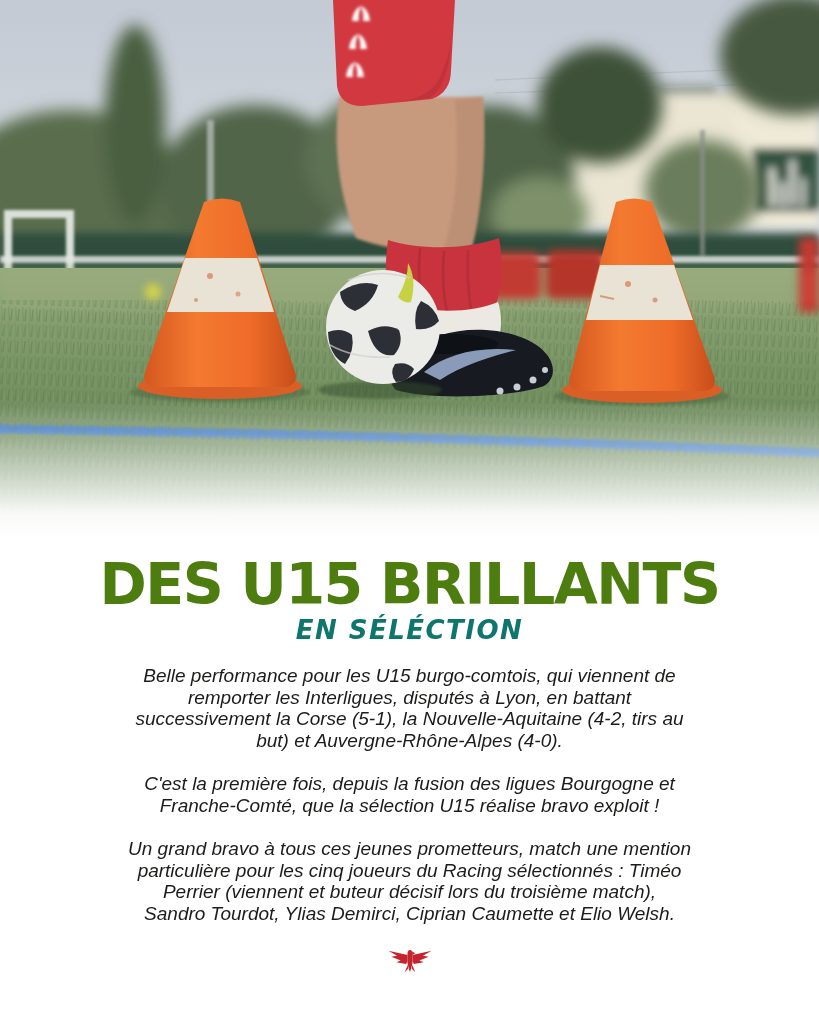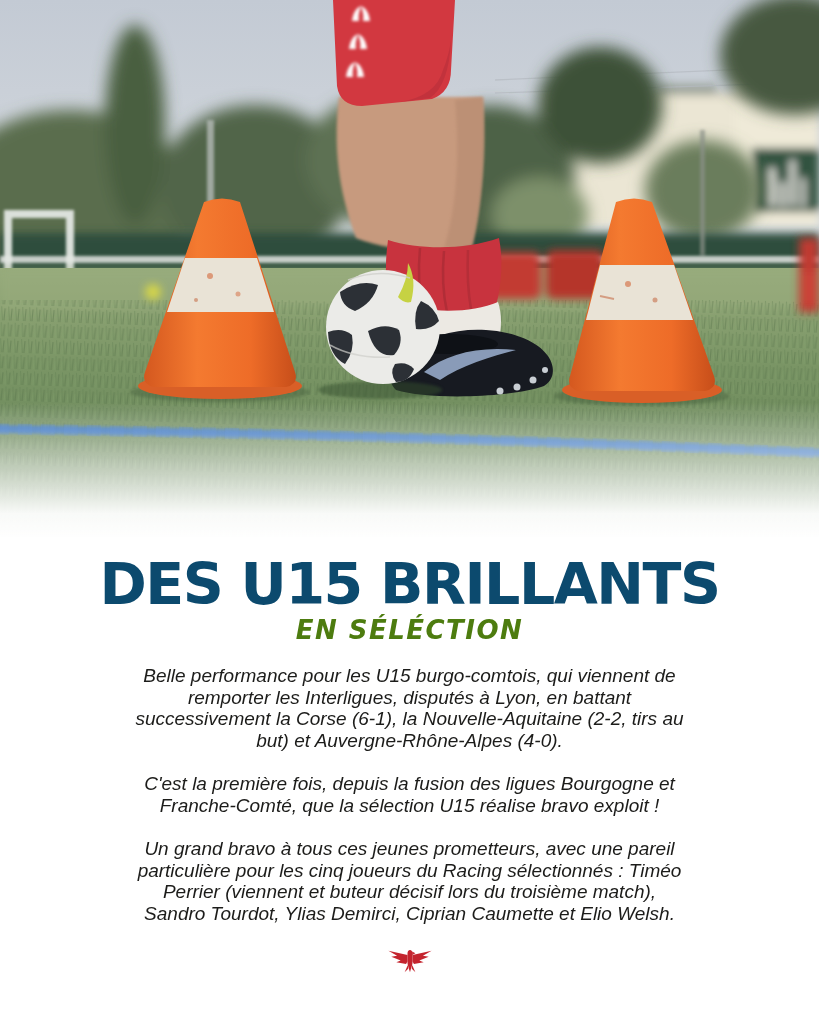--- a/index.html
+++ b/index.html
@@ -8,27 +8,27 @@
     background:#ffffff;overflow:hidden;
     font-family:"Liberation Sans",sans-serif;color:#171716;
   }
   .photo{position:relative;width:819px;height:545px;}
   .photo svg{display:block;}
   .content{position:relative;text-align:center;padding:0 40px;}
   .headline{
     margin:12px 0 4px 0;
     font-family:"DejaVu Sans",sans-serif;
     font-weight:900;font-size:57px;line-height:.95;
-    letter-spacing:-1.5px;color:#0c4a6e;
+    letter-spacing:-1.5px;color:#4d7c0f;
     text-transform:uppercase;
   }
   .subheadline{
     font-family:"DejaVu Sans",sans-serif;
     font-style:italic;font-weight:bold;
-    font-size:26px;letter-spacing:1.5px;color:#4d7c0f;
+    font-size:26px;letter-spacing:1.5px;color:#0f766e;
     margin:0 0 20px 0;text-transform:uppercase;
   }
   .para{
     margin:8px auto 22px auto;max-width:740px;
     font-style:italic;font-size:19px;line-height:21.5px;
     color:#1c1c1a;font-weight:500;
   }
   .para .line{display:block;}
   .logo-wrap{margin-top:6px;}
   .logo-wrap svg{display:inline-block;}
@@ -217,31 +217,31 @@
     </svg>
   </div>
 
   <div class="content">
     <h1 class="headline">DES U15 BRILLANTS</h1>
     <div class="subheadline">EN SÉLÉCTION</div>
 
     <p class="para">
       <span class="line">Belle performance pour les U15 burgo-comtois, qui viennent de</span>
       <span class="line">remporter les Interligues, disputés à Lyon, en battant</span>
-      <span class="line">successivement la Corse (6-1), la Nouvelle-Aquitaine (2-2, tirs au</span>
+      <span class="line">successivement la Corse (5-1), la Nouvelle-Aquitaine (4-2, tirs au</span>
       <span class="line">but) et Auvergne-Rhône-Alpes (4-0).</span>
     </p>
 
     <p class="para">
       <span class="line">C'est la première fois, depuis la fusion des ligues Bourgogne et</span>
       <span class="line">Franche-Comté, que la sélection U15 réalise bravo exploit !</span>
     </p>
 
     <p class="para">
-      <span class="line">Un grand bravo à tous ces jeunes prometteurs, avec une pareil</span>
+      <span class="line">Un grand bravo à tous ces jeunes prometteurs, match une mention</span>
       <span class="line">particulière pour les cinq joueurs du Racing sélectionnés : Timéo</span>
       <span class="line">Perrier (viennent et buteur décisif lors du troisième match),</span>
       <span class="line">Sandro Tourdot, Ylias Demirci, Ciprian Caumette et Elio Welsh.</span>
     </p>
 
     <div class="logo-wrap">
       <svg width="46" height="31" viewBox="0 0 64 42">
         <g fill="#c4242e">
           <path d="M32,5 C34,5 35.5,7 35.5,10 L35.5,22 C35.5,26 34,29 32,36 C30,29 28.5,26 28.5,22 L28.5,10 C28.5,7 30,5 32,5 Z"></path>
           <path d="M35,7 L39.5,9.5 L35,12 Z"></path>

